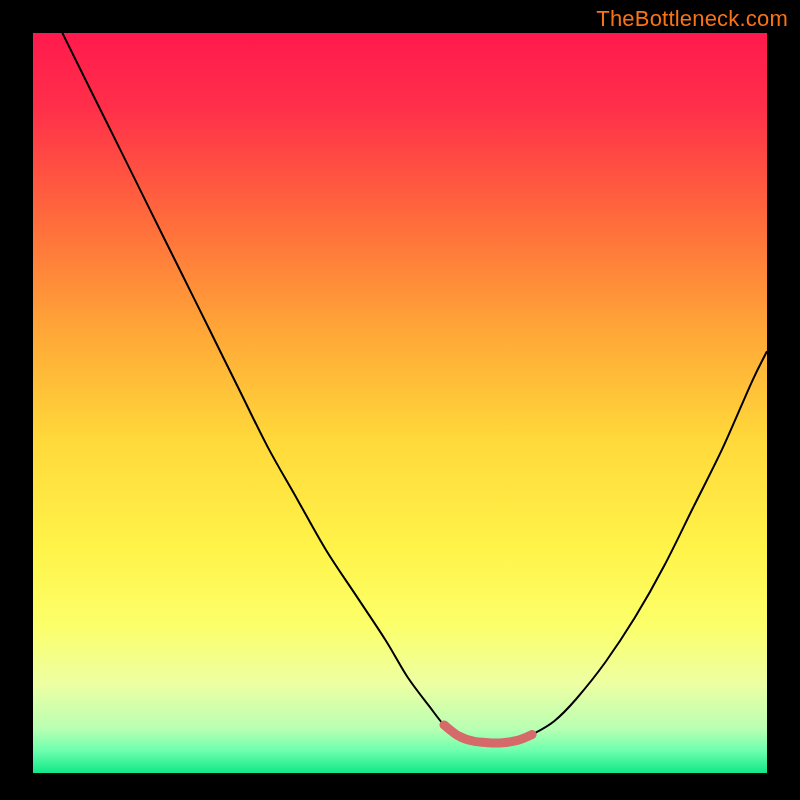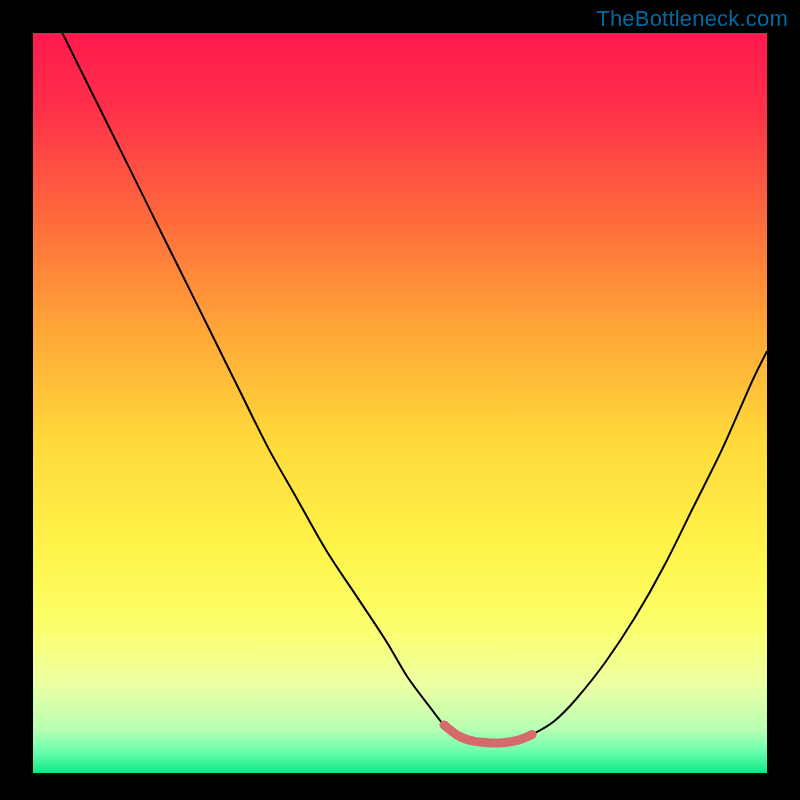--- a/index.html
+++ b/index.html
@@ -14,21 +14,21 @@
   .frame {
     position: relative;
     width: 800px;
     height: 800px;
     background: #000;
   }
   .watermark {
     position: absolute;
     top: 6px;
     right: 12px;
-    color: #0369a1;
+    color: #f97316;
     font-size: 22px;
     font-weight: 400;
     z-index: 30;
     letter-spacing: 0.2px;
   }
   .plot-area {
     position: absolute;
     left: 33px;
     top: 33px;
     width: 734px;

